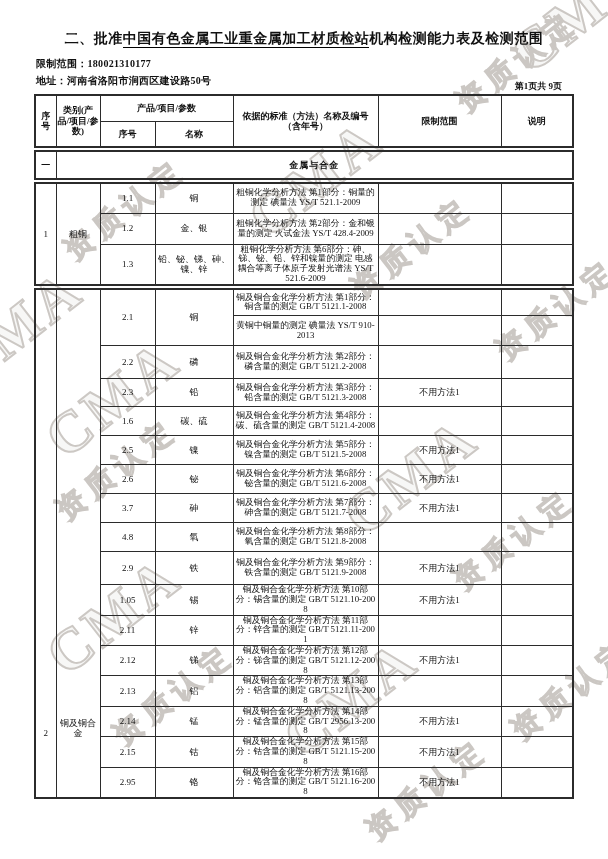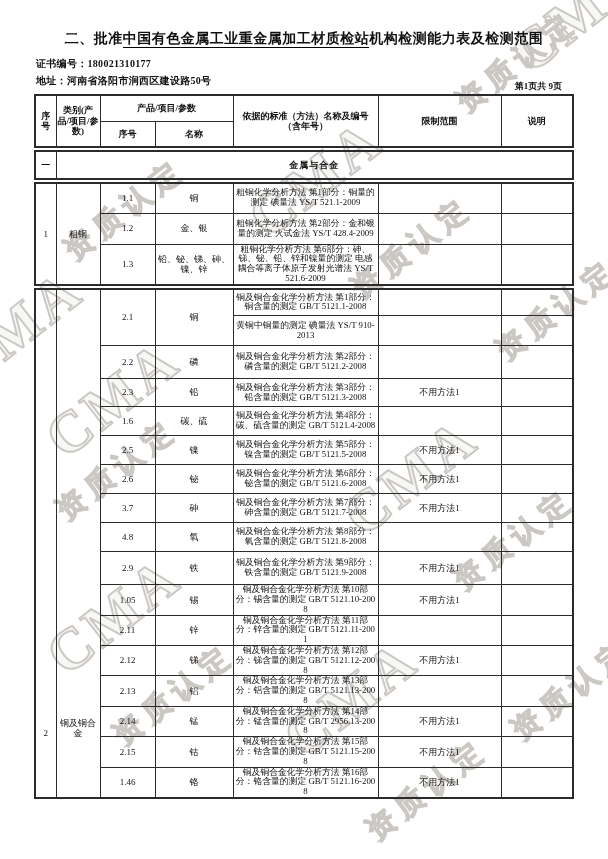--- a/index.html
+++ b/index.html
@@ -53,21 +53,21 @@
     <div class="wm wm-txt" style="left:102px;top:675px;">资质认定</div>
     <div class="wm wm-cma" style="left:275px;top:665px;">CMA</div>
     <div class="wm wm-txt" style="left:355px;top:770px;">资质认定</div>
     <div class="wm wm-txt" style="left:500px;top:670px;">资质认定</div>
   </div>
 
   <div class="content">
 
     <div class="doc-title"><span>二、批准</span><span class="ul">中国有色金属工业重金属加工材质检站</span><span>机构检测能力表及检测范围</span></div>
 
-    <div class="meta meta-cert"><span>证书编号：</span><span>180021310177</span></div>
+    <div class="meta meta-cert"><span>限制范围：</span><span>180021310177</span></div>
     <div class="meta meta-addr"><span>地址：</span><span>河南省洛阳市涧西区建设路50号</span></div>
     <div class="page-ind">第1页共 9页</div>
 
     <div class="tables">
 
       <table class="tbl">
         <colgroup>
             <col style="width:21px">
             <col style="width:44px">
             <col style="width:55px">
@@ -259,21 +259,21 @@
           <td></td>
         </tr>
         <tr style="height:29px">
           <td>2.15</td>
           <td>钴</td>
           <td class="std">铜及铜合金化学分析方法 第15部分：钴含量的测定 GB/T 5121.15-2008</td>
           <td>不用方法1</td>
           <td></td>
         </tr>
         <tr style="height:30px">
-          <td>1.46</td>
+          <td>2.95</td>
           <td>铬</td>
           <td class="std">铜及铜合金化学分析方法 第16部分：铬含量的测定 GB/T 5121.16-2008</td>
           <td>不用方法1</td>
           <td></td>
         </tr>
       </tbody>
         </table>
 
     </div>
   </div>

